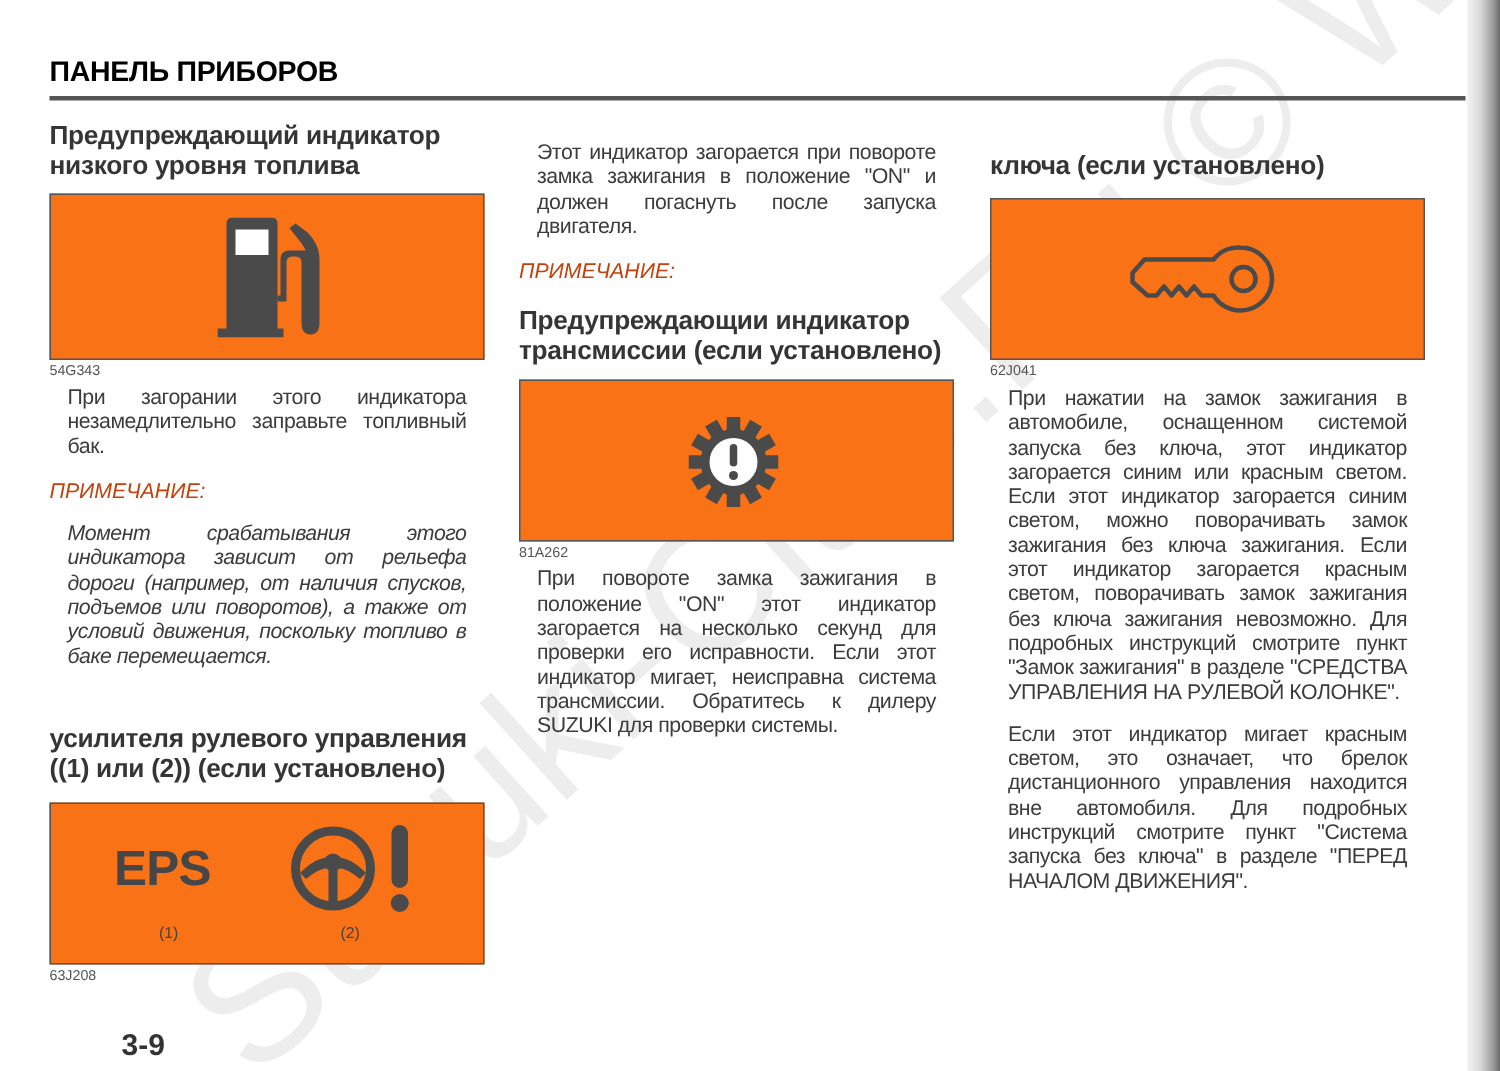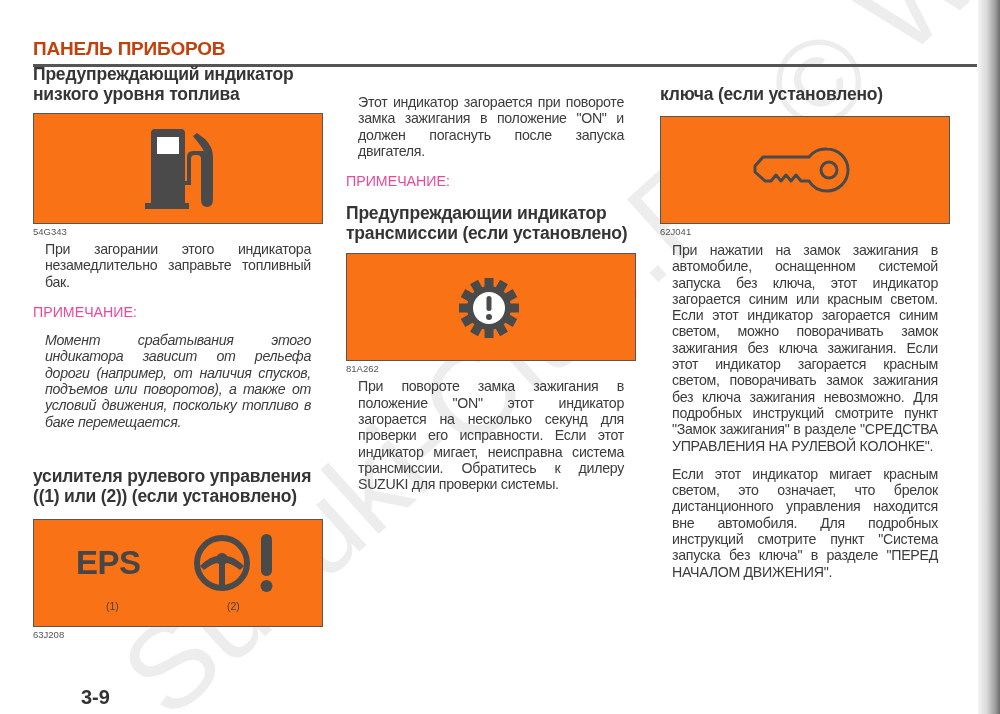--- a/index.html
+++ b/index.html
@@ -8,38 +8,38 @@
       background: #ffffff;
       font-family: "Liberation Sans", sans-serif;
       color: #3a3a3a;
     }
     .spine {
       position: absolute; top: 0; right: 0; width: 22px; height: 714px;
       background: linear-gradient(to right, #f4f4f4 0%, #d9d9d9 40%, #9a9a9a 80%, #6b6b6b 100%);
     }
     .page-header {
       position: absolute; left: 33px; top: 38px; width: 942px;
-      font-size: 19px; font-weight: bold; color: #c2410c; letter-spacing: -0.2px;
+      font-size: 19px; font-weight: bold; color: #000000; letter-spacing: -0.2px;
     }
     .header-rule {
       position: absolute; left: 33px; top: 64px; width: 944px; height: 3px; background: #555;
     }
-    .col { position: absolute; top: 64px; }
+    .col { position: absolute; top: 80px; }
     .col1 { left: 33px; width: 290px; }
     .col2 { left: 346px; width: 290px; }
     .col3 { left: 660px; width: 290px; }
     h2 {
       margin: 0; font-size: 17.5px; line-height: 20px; font-weight: bold; color: #353535;
       letter-spacing: -0.2px;
     }
     p {
       margin: 12px; font-size: 14.2px; line-height: 16.3px; text-align: justify;
       text-align-last: left; color: #3c3c3c; letter-spacing: -0.3px;
     }
-    .note-label { font-size: 14.2px; line-height: 16.3px; color: #ec4899; margin: 0; }
+    .note-label { font-style: italic; font-size: 14.2px; line-height: 16.3px; color: #c2410c; margin: 0; }
     .note-text { font-style: italic; }
     .figure {
       border: 1.3px solid #555; position: relative; background: #f97316;
     }
     .fig-code {
       text-align: left; font-size: 9.5px; color: #555; margin-top: 2px; line-height: 11px;
     }
     .icon-wrap { position: absolute; }
     .eps-text {
       position: absolute; left: 42px; top: 24px; font-size: 33px; font-weight: bold; color: #464646;

